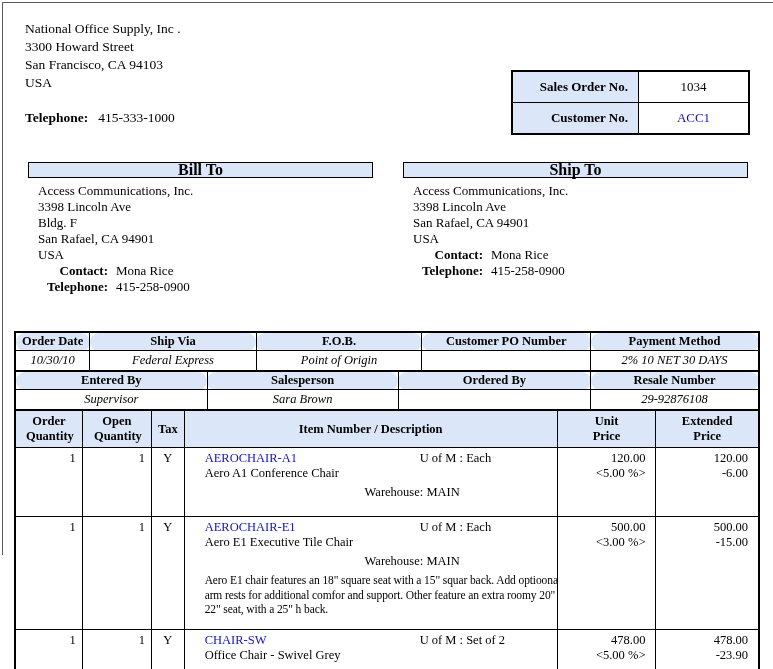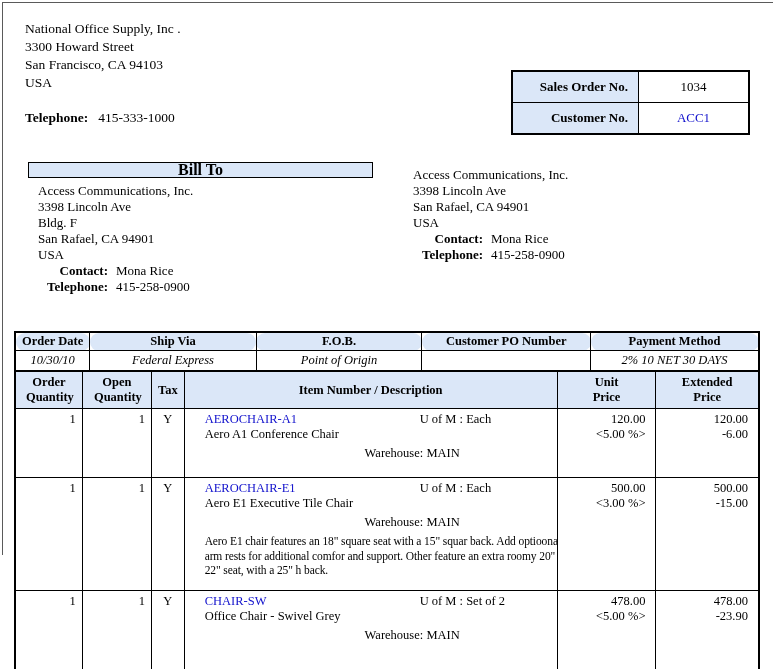--- a/index.html
+++ b/index.html
@@ -105,20 +105,21 @@
           <span class="lbl">Contact:</span>
           <span class="val">Mona Rice</span>
         </div>
         <div class="lv-row">
           <span class="lbl">Telephone:</span>
           <span class="val">415-258-0900</span>
         </div>
       </div>
     </div>
     <div class="addr-col">
+      <div class="addr-bar">Ship To</div>
       <div class="addr-body">
         <div class="addr-line">Access Communications, Inc.</div>
         <div class="addr-line">3398  Lincoln Ave</div>
         <div class="addr-line">San Rafael, CA  94901</div>
         <div class="addr-line">USA</div>
         <div class="lv-row">
           <span class="lbl">Contact:</span>
           <span class="val">Mona Rice</span>
         </div>
         <div class="lv-row">
@@ -145,20 +146,42 @@
         <td class="hdr-cell">F.O.B.</td>
         <td class="hdr-cell">Customer PO Number</td>
         <td class="hdr-cell">Payment Method</td>
       </tr>
       <tr>
         <td class="val-cell">10/30/10</td>
         <td class="val-cell">Federal Express</td>
         <td class="val-cell">Point of Origin</td>
         <td class="val-cell"></td>
         <td class="val-cell">2% 10 NET 30 DAYS</td>
+      </tr>
+    </tbody>
+      </table>
+    <table>
+      <colgroup>
+          <col style="width:25.8%">
+          <col style="width:25.7%">
+          <col style="width:25.9%">
+          <col style="width:22.6%">
+        </colgroup>
+      <tbody>
+          <tr>
+        <td class="hdr-cell">Entered By</td>
+        <td class="hdr-cell">Salesperson</td>
+        <td class="hdr-cell">Ordered By</td>
+        <td class="hdr-cell">Resale Number</td>
+      </tr>
+      <tr>
+        <td class="val-cell">Supervisor</td>
+        <td class="val-cell">Sara Brown</td>
+        <td class="val-cell"></td>
+        <td class="val-cell">29-92876108</td>
       </tr>
     </tbody>
       </table>
 
     <table class="items-table">
       <colgroup>
           <col style="width:9%">
           <col style="width:9.3%">
           <col style="width:4.4%">
           <col style="width:50.2%">

